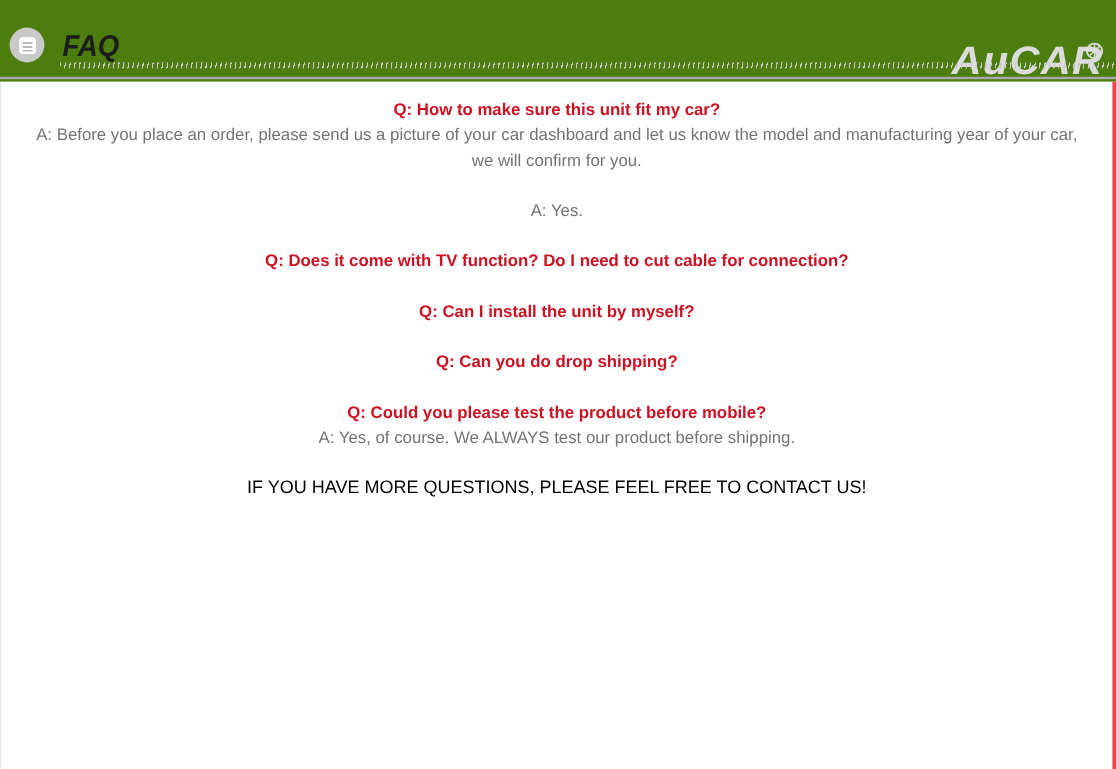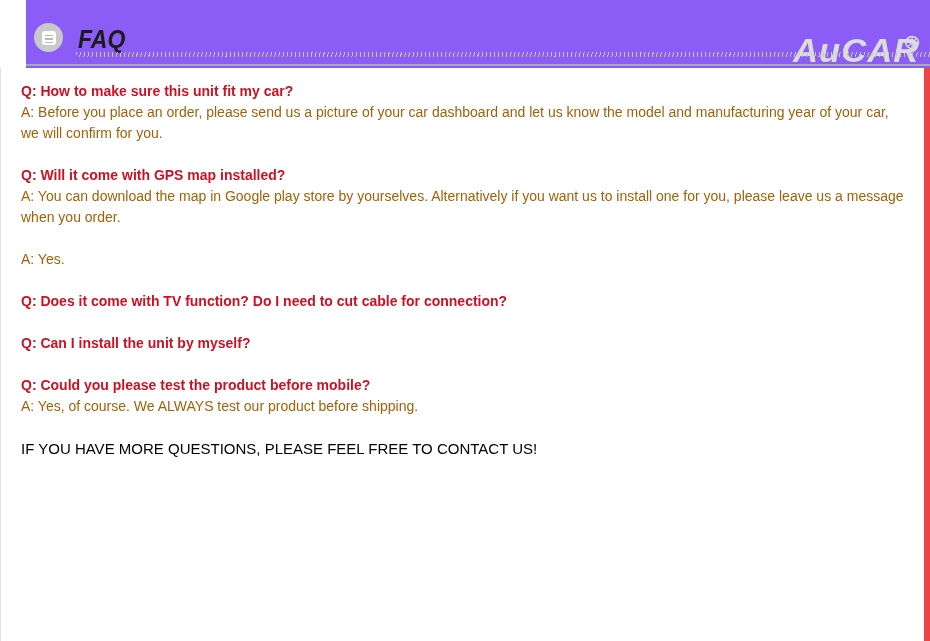--- a/index.html
+++ b/index.html
@@ -1,20 +1,20 @@
 <!DOCTYPE html>
 <html><head>
 <meta charset="utf-8">
 <style>
   * { margin:0; padding:0; box-sizing:border-box; }
   html,body { width:930px; height:641px; background:#fff; overflow:hidden; }
   body { font-family:"Liberation Sans", sans-serif; }
 
   
-  .header { position:relative; height:68px; background:#8b5cf6;margin-left:26px; }
+  .header { position:relative; height:68px; background:#4d7c0f; }
   .icon-circle {
     position:absolute; left:8px; top:23px; width:29px; height:29px;
     border-radius:50%; background:#c9c9c9;
   }
   .doc {
     position:absolute; left:8px; top:8px; width:14px; height:14px;
     background:#fff; border-radius:3px;
   }
   .doc::before {
     content:""; position:absolute; left:3px; right:3px; top:4px; height:8px;
@@ -35,28 +35,28 @@
     position:absolute; left:50px; right:0; top:52px; height:5px;
     background:repeating-linear-gradient(100deg,#c9c9c9 0 1px,transparent 1px 4px);
   }
   .header-rule {
     position:absolute; left:0; right:0; top:64px; height:2px; background:#ababab;
   }
 
   
   .content {
     height:573px; padding:13px 20px 0 20px;
-    border-left:1px solid #e3e3e3; border-right:6px solid #ef4444;
+    border-left:1px solid #e3e3e3; border-right:3px solid #ef4444;text-align:center;
   }
   .qa-block { margin-bottom:21px; }
   .question {
     color:#cc1122; font-weight:bold; font-size:14px; line-height:21px;
   }
   .answer {
-    color:#a16207; font-size:14px; line-height:21px;
+    color:#737373; font-size:14px; line-height:21px;
   }
   .footer-note {
     color:#000; font-size:15px; line-height:21px; padding-top:0;
   }
 </style>
 </head>
 <body>
 
 <div class="header">
   <div class="icon-circle">
@@ -76,38 +76,35 @@
   <div class="header-rule"></div>
 </div>
 
 <div class="content">
 
   <div class="qa-block">
     <div class="question">Q: How to make sure this unit fit my car?</div>
     <div class="answer">A: Before you place an order, please send us a picture of your car dashboard and let us know the model and manufacturing year of your car, we will confirm for you.</div>
   </div>
 
-  <div class="qa-block">
-    <div class="question">Q: Will it come with GPS map installed?</div>
-    <div class="answer">A: You can download the map in Google play store by yourselves. Alternatively if you want us to install one for you, please leave us a message when you order.</div>
-  </div>
 
   <div class="qa-block">
     <div class="answer">A: Yes.</div>
   </div>
 
   <div class="qa-block">
     <div class="question">Q: Does it come with TV function? Do I need to cut cable for connection?</div>
   </div>
 
   <div class="qa-block">
     <div class="question">Q: Can I install the unit by myself?</div>
   </div>
 
   <div class="qa-block">
+    <div class="question">Q: Can you do drop shipping?</div>
   </div>
 
   <div class="qa-block">
     <div class="question">Q: Could you please test the product before mobile?</div>
     <div class="answer">A: Yes, of course. We ALWAYS test our product before shipping.</div>
   </div>
 
   <div class="footer-note">IF YOU HAVE MORE QUESTIONS, PLEASE FEEL FREE TO CONTACT US!</div>
 
 </div>

